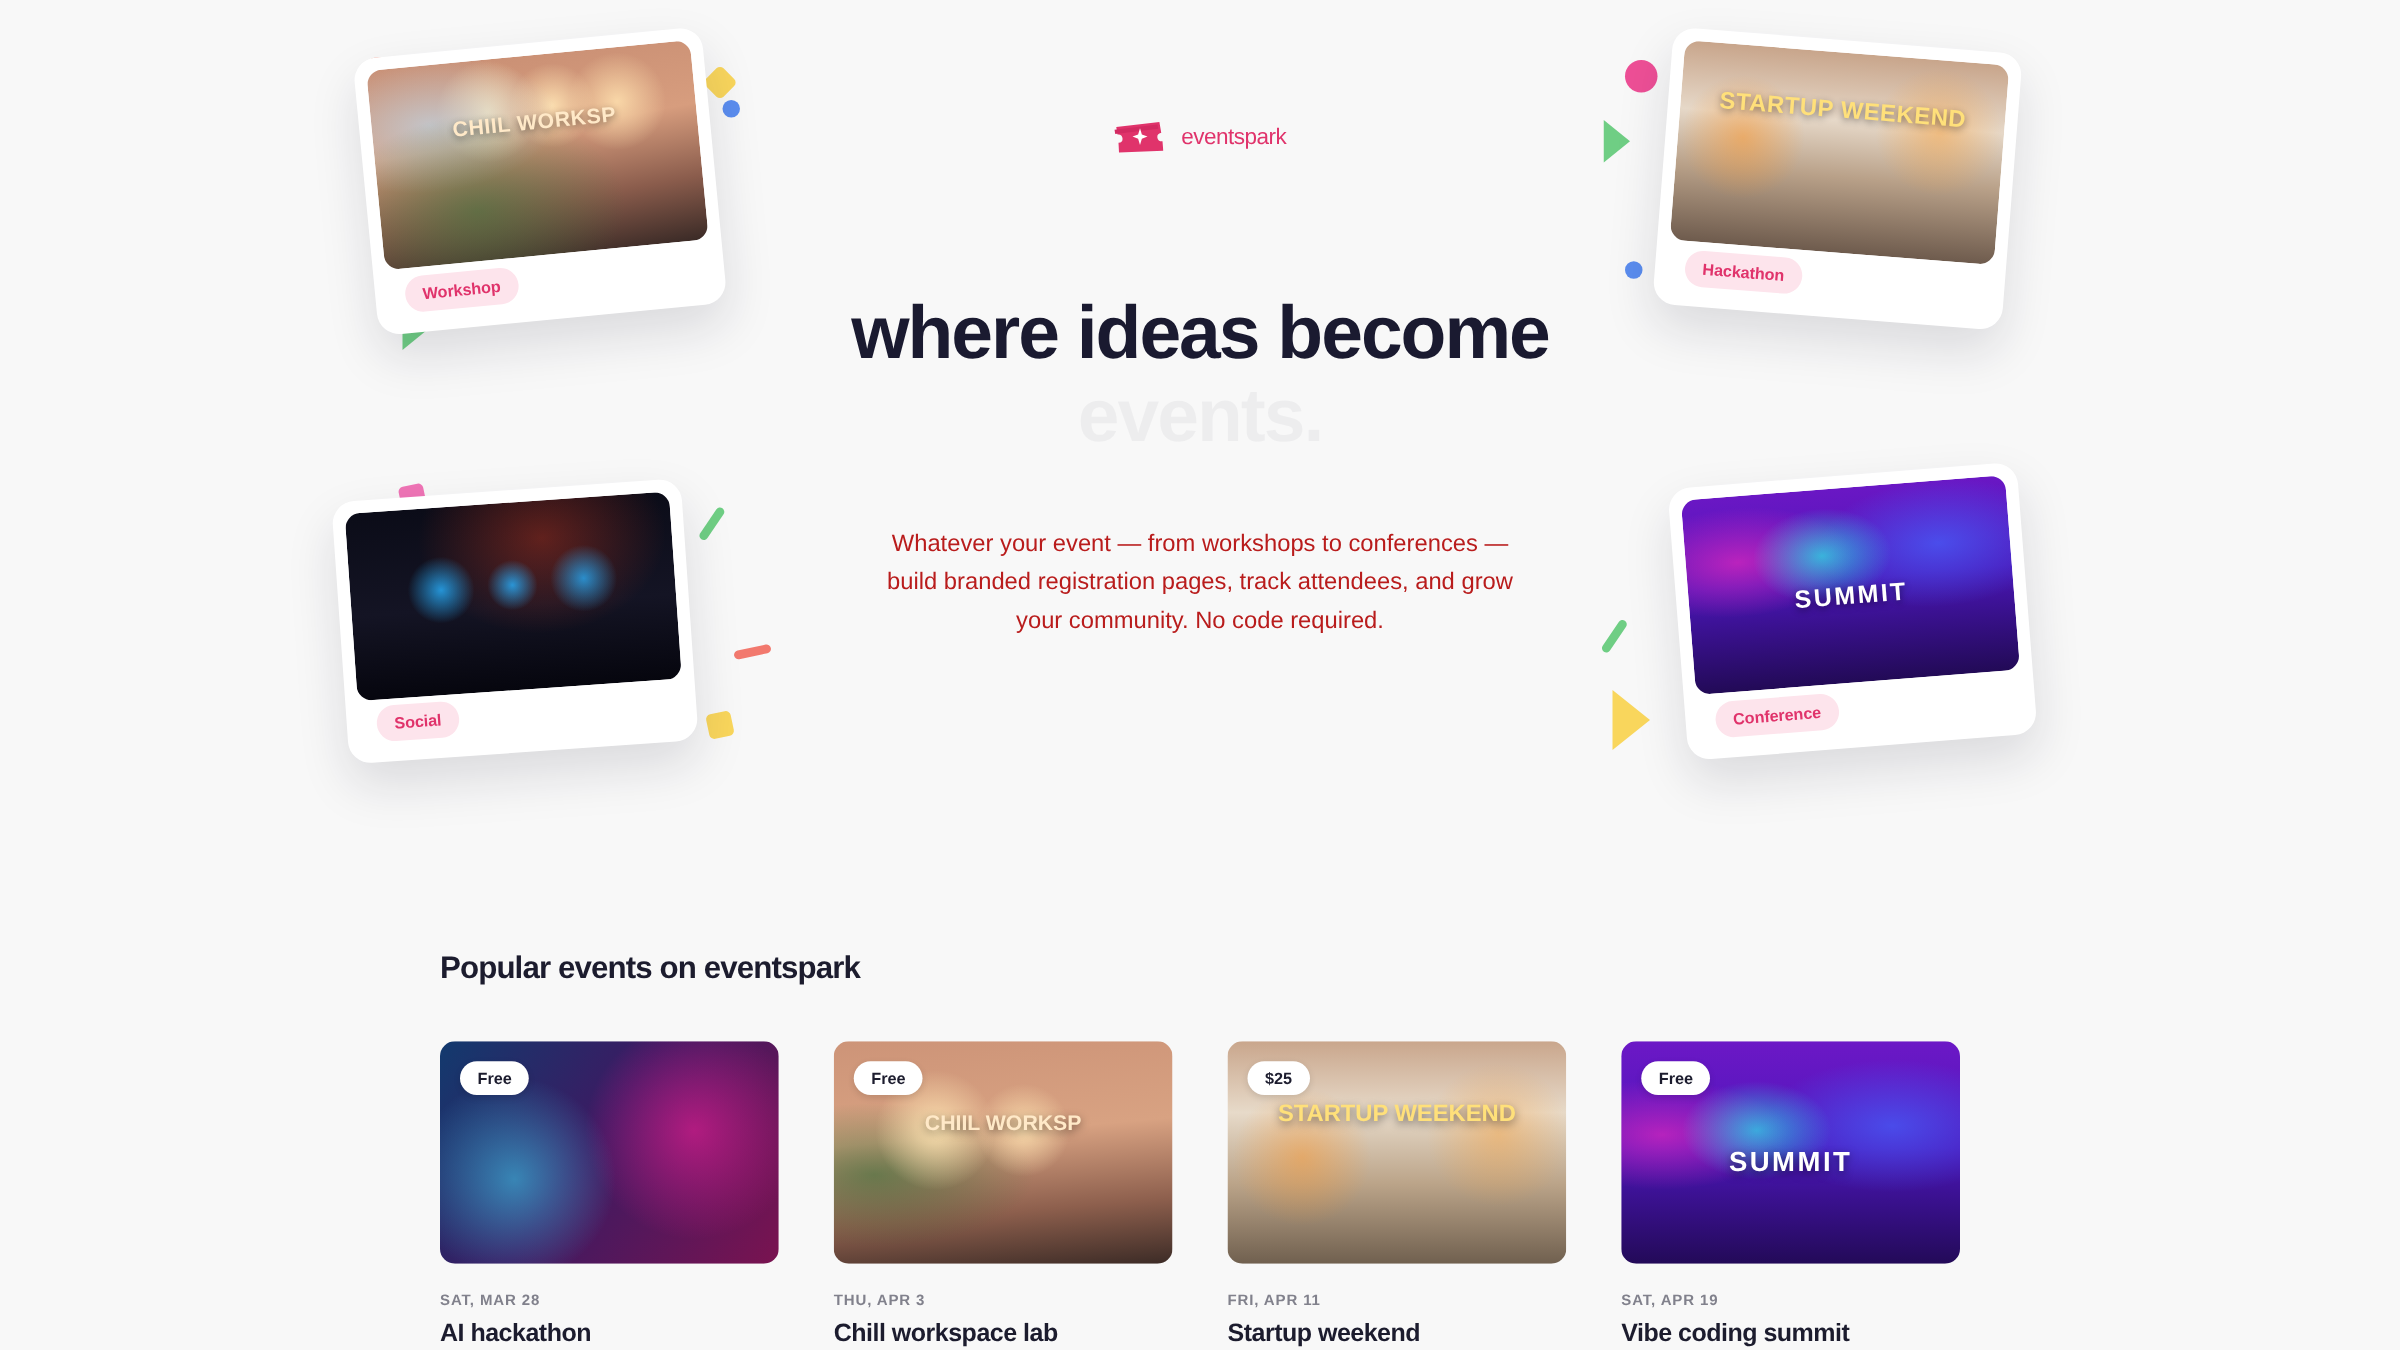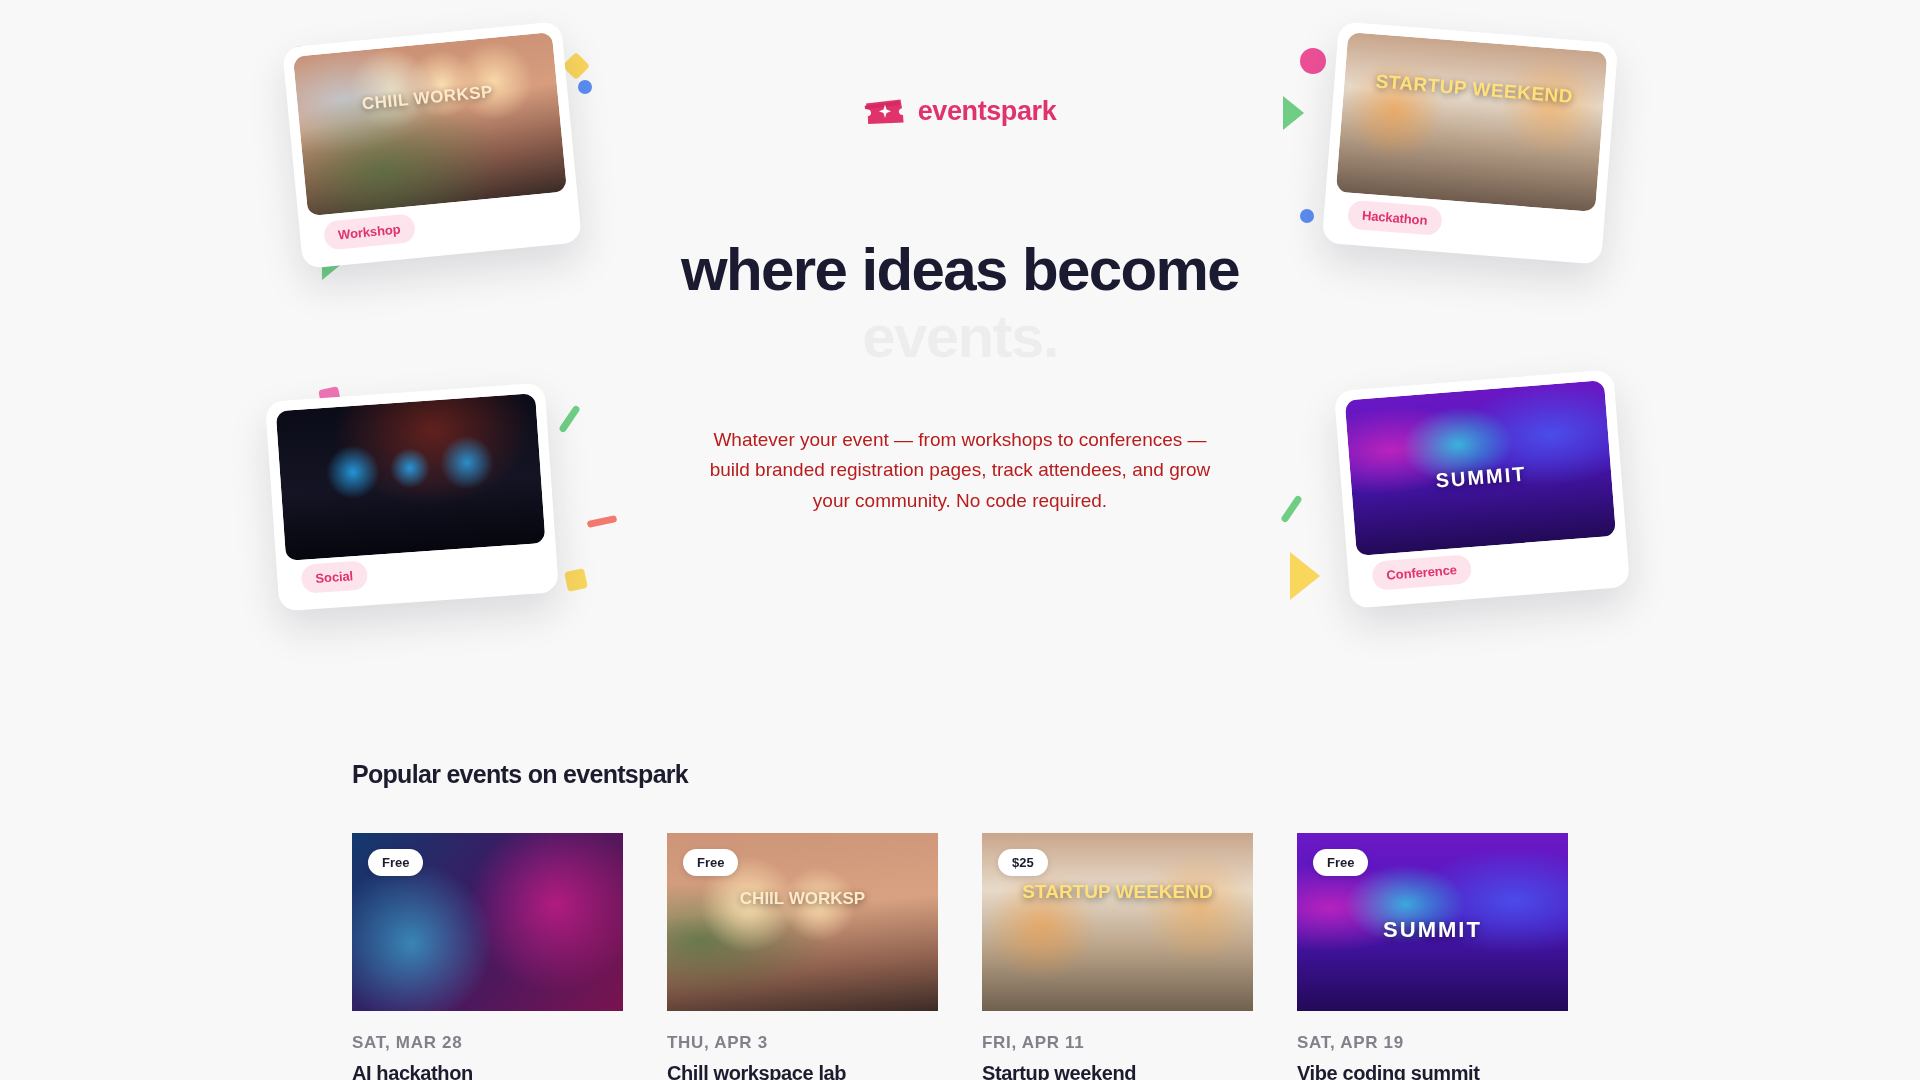--- a/index.html
+++ b/index.html
@@ -18,21 +18,21 @@
   .hero-center {
     position:absolute; left:50%; top:96px; transform:translateX(-50%);
     width:720px; text-align:center;
   }
   .logo-row {
     display:flex; align-items:center; justify-content:center; gap:14px;
     margin-bottom:42px;
   }
   .logo-ticket { width:40px; height:27px; display:block; }
   .logo-word {
-    font-size:27px; font-weight:bold; color:#e0336b;
+    font-size:18px; font-weight:normal; color:#e0336b;
     letter-spacing:-0.4px;
   }
   .headline {
     font-size:60px; line-height:1.12; font-weight:bold;
     color:#1a1a30; letter-spacing:-1.6px;
   }
   .headline .l3 { color:#1a1a30; opacity:0.045; display:block; }
 
   .subhead {
     margin-top:54px; font-size:19px; line-height:1.62;
@@ -151,38 +151,38 @@
   .popular-inner { width:1216px; margin:0 auto; }
   .section-title {
     font-size:25px; font-weight:bold; color:#1c1c2e;
     letter-spacing:-0.7px; margin-bottom:44px;
   }
   .grid {
     display:grid; grid-template-columns:repeat(4,1fr); gap:44px;
   }
   .ecard { width:100%; }
   .ecard .thumb {
-    width:100%; height:178px; border-radius:0;
+    width:100%; height:178px; border-radius:12px;
     position:relative; overflow:hidden;
   }
   .ecard .price {
     position:absolute; left:16px; top:16px;
     background:#ffffff; color:#1c1c2e;
     font-size:13px; font-weight:bold;
     padding:6px 14px; border-radius:999px;
     box-shadow:0 2px 6px rgba(0,0,0,0.12);
   }
   .ecard .thumb-label {
     position:absolute; left:0; right:0;
     text-align:center; font-weight:bold;
     text-shadow:0 2px 7px rgba(0,0,0,0.5);
     pointer-events:none;
   }
   .ecard .date {
-    margin-top:22px; font-size:17px; font-weight:bold;
+    margin-top:22px; font-size:12px; font-weight:bold;
     color:#81818c; letter-spacing:0.7px;
   }
   .ecard .ename {
     margin-top:9px; font-size:20px; font-weight:bold;
     color:#1c1c2e; letter-spacing:-0.4px;
     white-space:nowrap; overflow:hidden;
   }
 
   #thumb-0 {
     background:

